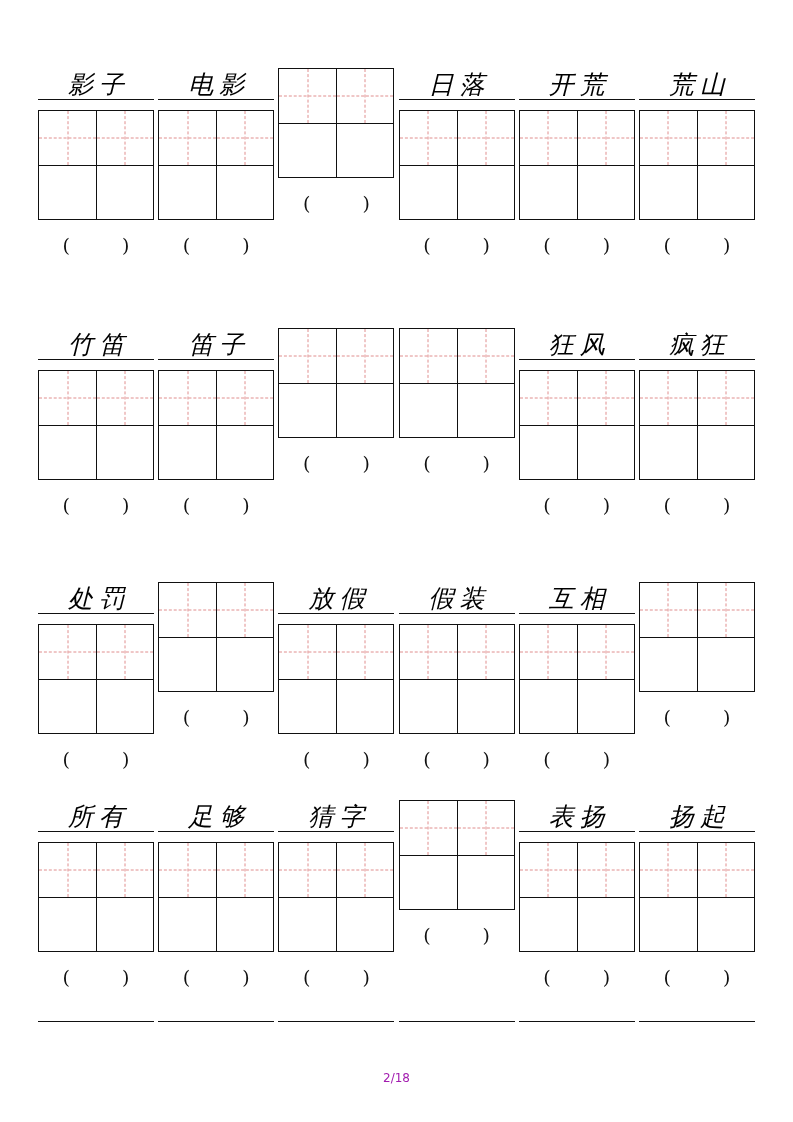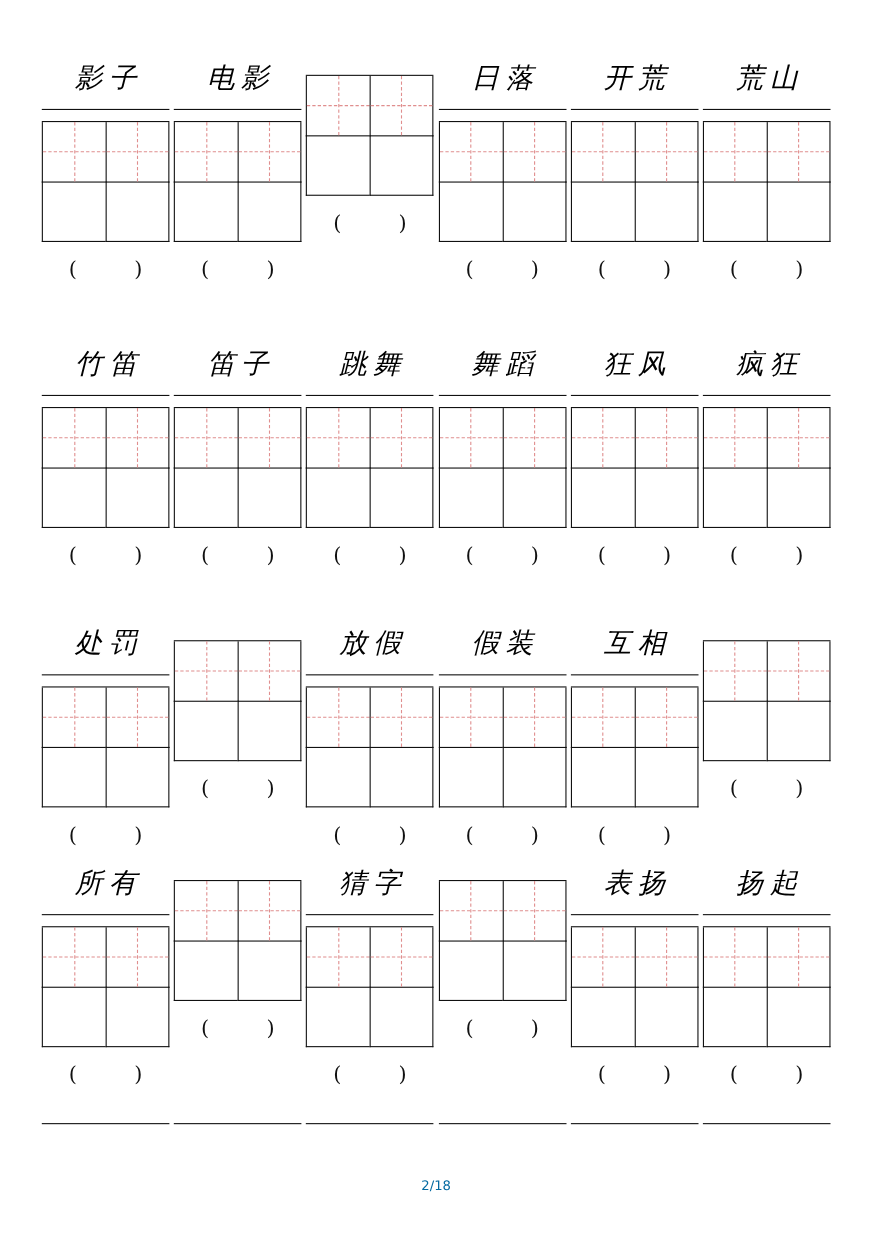--- a/index.html
+++ b/index.html
@@ -51,23 +51,23 @@
     align-items: center;
   }
 
   
   .word-wrap {
     width: 116px;
     box-sizing: border-box;
     border-bottom: 1.3px solid #111;
     height: 42px;
     display: flex;
-    align-items: flex-start;
+    align-items: flex-end;
     justify-content: center;
-    padding-bottom: 18px;
+    padding-bottom: 2px;
   }
   .word {
     font-family: "DejaVu Serif", "Liberation Serif", serif;
     font-size: 25px;
     letter-spacing: 6px;
     padding-left: 6px;
     line-height: 1;
     white-space: nowrap;
     font-style: italic;
     font-weight: 500;
@@ -149,21 +149,21 @@
   }
 
   .page-num {
     position: absolute;
     left: 0;
     top: 1071px;
     width: 793px;
     text-align: center;
     font-size: 12px;
     font-family: "DejaVu Sans", "Liberation Sans", sans-serif;
-    color: #0369a1;
+    color: #a21caf;
   }
 </style>
 </head>
 <body>
 
 <div class="page">
 
   <div class="sheet" id="sheet">
       <div class="block" style="position: absolute; left: 0px; top: 58px;">
         <div class="cols">
@@ -322,43 +322,37 @@
                 <div class="cell"></div>
               </div>
             </div>
             <div class="parens">
               <span>(</span>
               <span class="gap"></span>
               <span>)</span>
             </div>
           </div>
           <div class="col">
-            <div class="word-wrap">
-              <div class="word">跳舞</div>
-            </div>
-            <div class="grid">
-              <div class="gridrow first">
-                <div class="cell dashed"></div>
-                <div class="cell dashed"></div>
-              </div>
-              <div class="gridrow">
-                <div class="cell"></div>
-                <div class="cell"></div>
-              </div>
-            </div>
-            <div class="parens">
-              <span>(</span>
-              <span class="gap"></span>
-              <span>)</span>
-            </div>
-          </div>
-          <div class="col">
-            <div class="word-wrap">
-              <div class="word">舞蹈</div>
-            </div>
+            <div class="grid">
+              <div class="gridrow first">
+                <div class="cell dashed"></div>
+                <div class="cell dashed"></div>
+              </div>
+              <div class="gridrow">
+                <div class="cell"></div>
+                <div class="cell"></div>
+              </div>
+            </div>
+            <div class="parens">
+              <span>(</span>
+              <span class="gap"></span>
+              <span>)</span>
+            </div>
+          </div>
+          <div class="col">
             <div class="grid">
               <div class="gridrow first">
                 <div class="cell dashed"></div>
                 <div class="cell dashed"></div>
               </div>
               <div class="gridrow">
                 <div class="cell"></div>
                 <div class="cell"></div>
               </div>
             </div>
@@ -544,20 +538,23 @@
                 <div class="cell"></div>
               </div>
             </div>
             <div class="parens">
               <span>(</span>
               <span class="gap"></span>
               <span>)</span>
             </div>
           </div>
           <div class="col">
+            <div class="word-wrap">
+              <div class="word">足够</div>
+            </div>
             <div class="grid">
               <div class="gridrow first">
                 <div class="cell dashed"></div>
                 <div class="cell dashed"></div>
               </div>
               <div class="gridrow">
                 <div class="cell"></div>
                 <div class="cell"></div>
               </div>
             </div>

